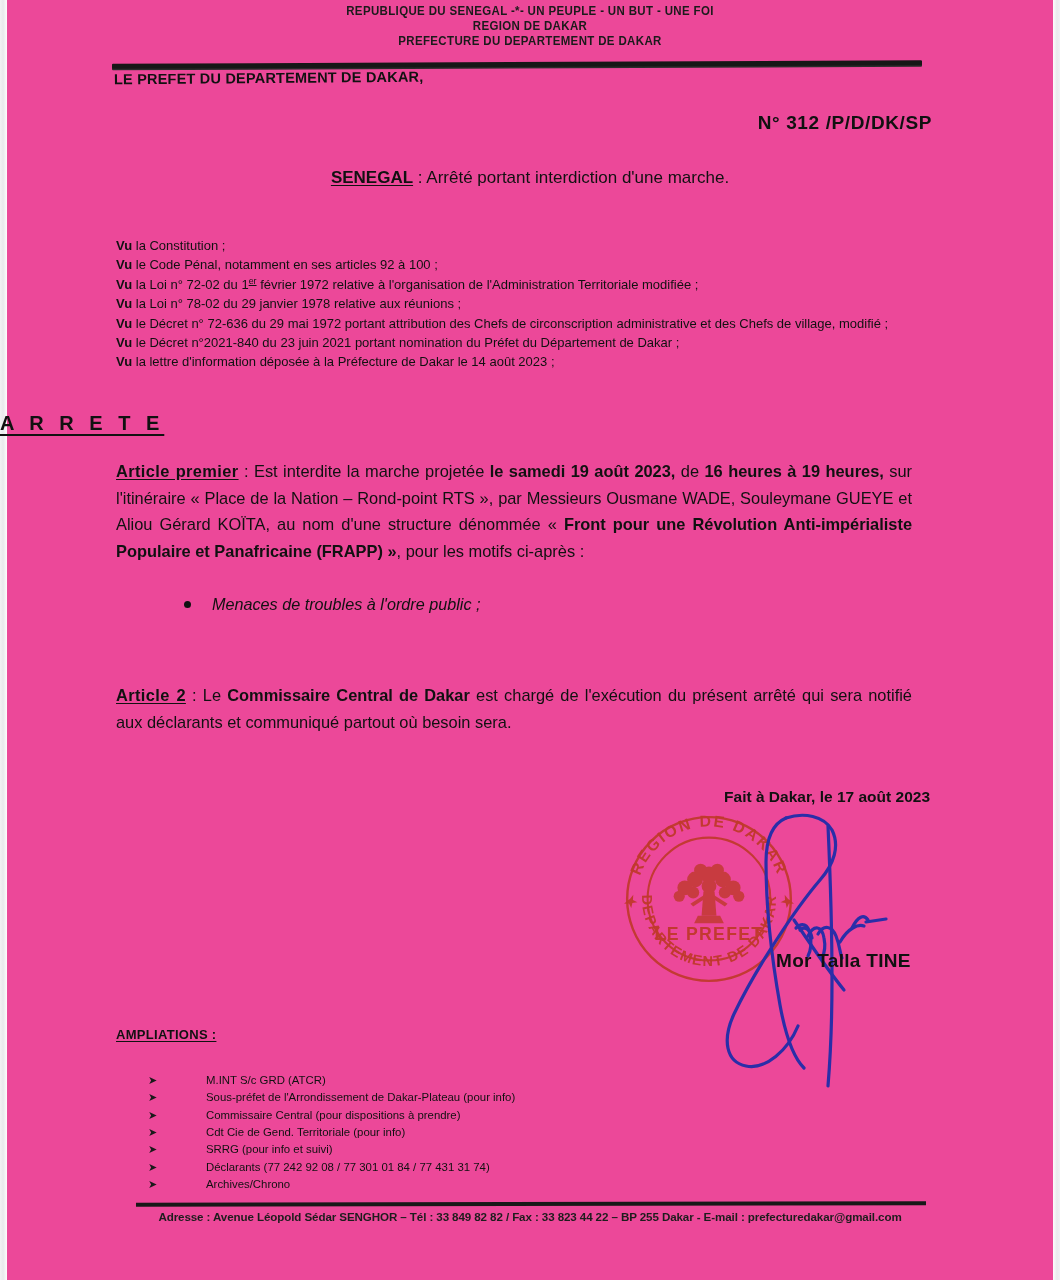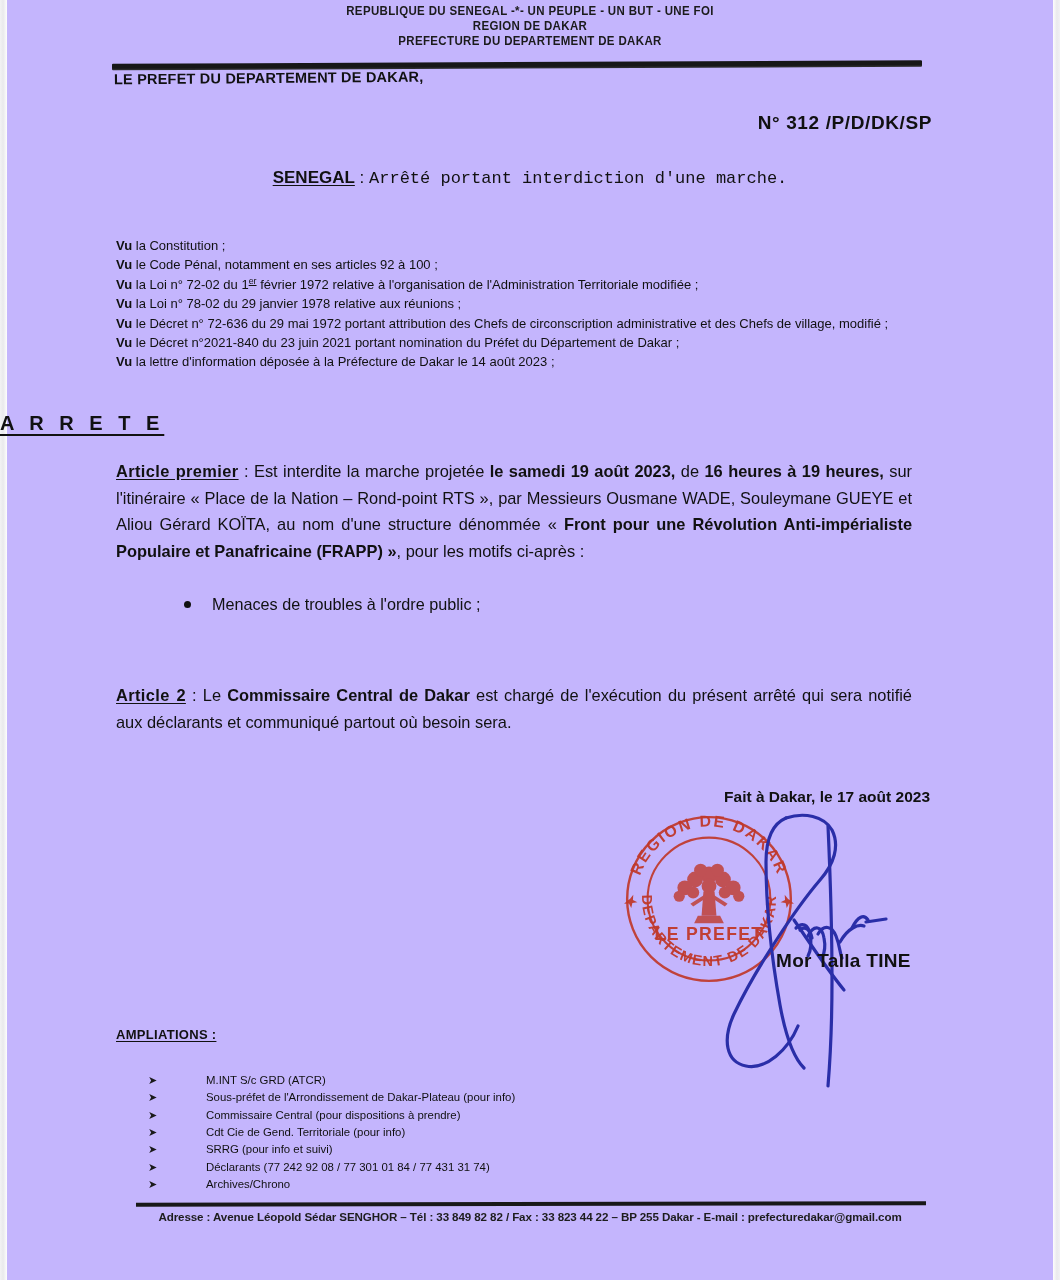--- a/index.html
+++ b/index.html
@@ -13,21 +13,21 @@
     overflow: hidden;
     font-family: "Liberation Sans", sans-serif;
     color: #111111;
     position: relative;
   }
 
   
   .page {
     position: absolute;
     inset: 0;
-    background: #c4b5fd;
+    background: #ec4899;
     box-sizing: border-box;
   }
   .edge-left {
     position: absolute;
     left: 0; top: 0; bottom: 0;
     width: 7px;
     background: linear-gradient(to right, #f2f2f4 0%, #e9e9ec 45%, #fdfdfd 100%);
   }
   .edge-right {
     position: absolute;
@@ -91,21 +91,21 @@
     top: 168px;
     width: 1060px;
     text-align: center;
     font-size: 17px;
   }
   .analyse-label {
     font-weight: bold;
     text-decoration: underline;
     text-underline-offset: 2px;
   }
-  .analyse-text { font-weight: normal; font-family: Liberation Mono, monospace; }
+  .analyse-text { font-weight: normal; }
 
   
   .vu-block {
     position: absolute;
     left: 116px;
     top: 236px;
     width: 800px;
     font-size: 13px;
     line-height: 1.485;
   }
@@ -157,20 +157,21 @@
     font-size: 16.2px;
     line-height: 1.55;
     list-style: none;
     margin: 0;
     padding: 0;
   }
   .motifs li {
     position: relative;
     padding-left: 36px;
     margin-bottom: 9px;
+    font-style: italic;
   }
   .motifs li::before {
     content: "";
     position: absolute;
     left: 8px;
     top: 9px;
     width: 7px;
     height: 7px;
     border-radius: 50%;
     background: #111;

